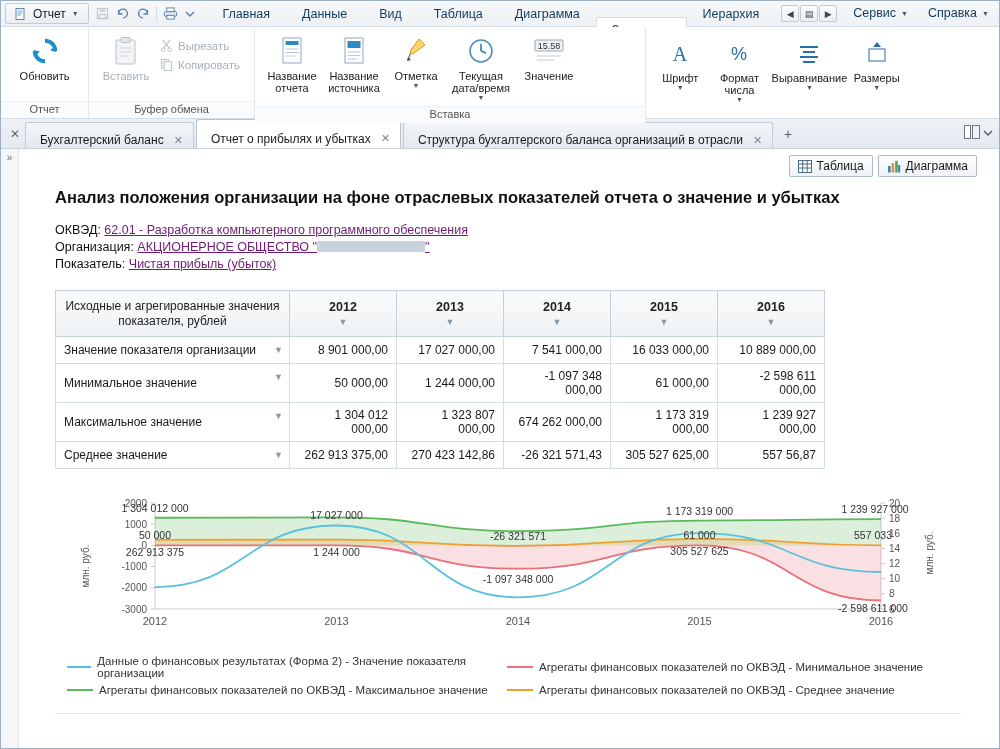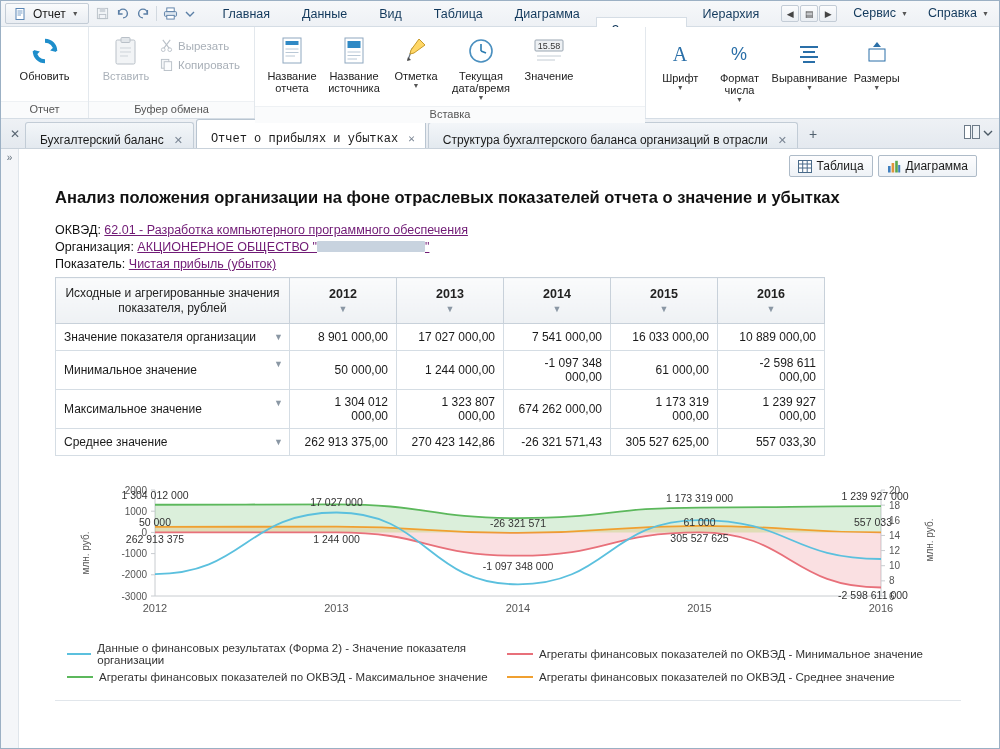--- a/index.html
+++ b/index.html
@@ -154,21 +154,20 @@
     border-bottom: none;
     border-radius: 3px 3px 0 0;
     margin-right: 2px;
     cursor: pointer;
     color: #1a1a1a;
   }
   .dtab.active {
     background: #ffffff;
     height: 29px;
     border-color: #b9c5d1;
-    font-family: Liberation Mono, monospace;
   }
   .dtab .x { color: #7b8694; font-size: 11px; }
   .dtab-plus {
     width: 26px; text-align: center; font-size: 14px; color: #51606e;
     align-self: center; cursor: pointer;
   }
   .doctabs-right {
     margin-left: auto; display: flex; align-items: center; gap: 3px; padding-right: 6px;
     align-self: center;
   }
@@ -204,21 +203,21 @@
   .meta { margin-left: 14px; font-size: 12.5px; line-height: 17px; }
   .meta .k { color: #111; }
   .meta a { color: #701a75; text-decoration: underline; cursor: pointer; text-align: right; }
   .redacted {
     display: inline-block; width: 108px; height: 11px;
     background: #c8d3df; vertical-align: -1px; border-radius: 1px;
   }
 
   
   table.grid {
-    margin: 4px 0 0 14px;
+    margin: 17px 0 0 14px;
     border-collapse: collapse;
     font-size: 12px;
     background: #fff;
     padding-left: 24px;
   }
   table.grid th {
     background: linear-gradient(#fafbfc,#eef1f4);
     border: 1px solid #c8d1da;
     font-weight: bold;
     font-size: 12.5px;
@@ -628,21 +627,21 @@
           </tr>
           <tr>
             <td class="lbl">
               <span>Среднее значение</span>
               <span class="filt">▼</span>
             </td>
             <td class="num">262 913 375,00</td>
             <td class="num">270 423 142,86</td>
             <td class="num">-26 321 571,43</td>
             <td class="num">305 527 625,00</td>
-            <td class="num">557 033,30</td>
+            <td class="num">557 56,87</td>
           </tr>
         </tbody>
       </table>
 
       <div class="chartbox">
         <svg id="chart-svg" width="906" height="155" viewBox="0 0 906 155">
             <line x1="100" y1="12" x2="100" y2="118" stroke="#c8ccd0"></line>
             <line x1="826" y1="12" x2="826" y2="118" stroke="#c8ccd0"></line>
             <line x1="100" y1="118" x2="826" y2="118" stroke="#c8ccd0"></line>
             <line x1="96" y1="12" x2="100" y2="12" stroke="#c8ccd0"></line>

